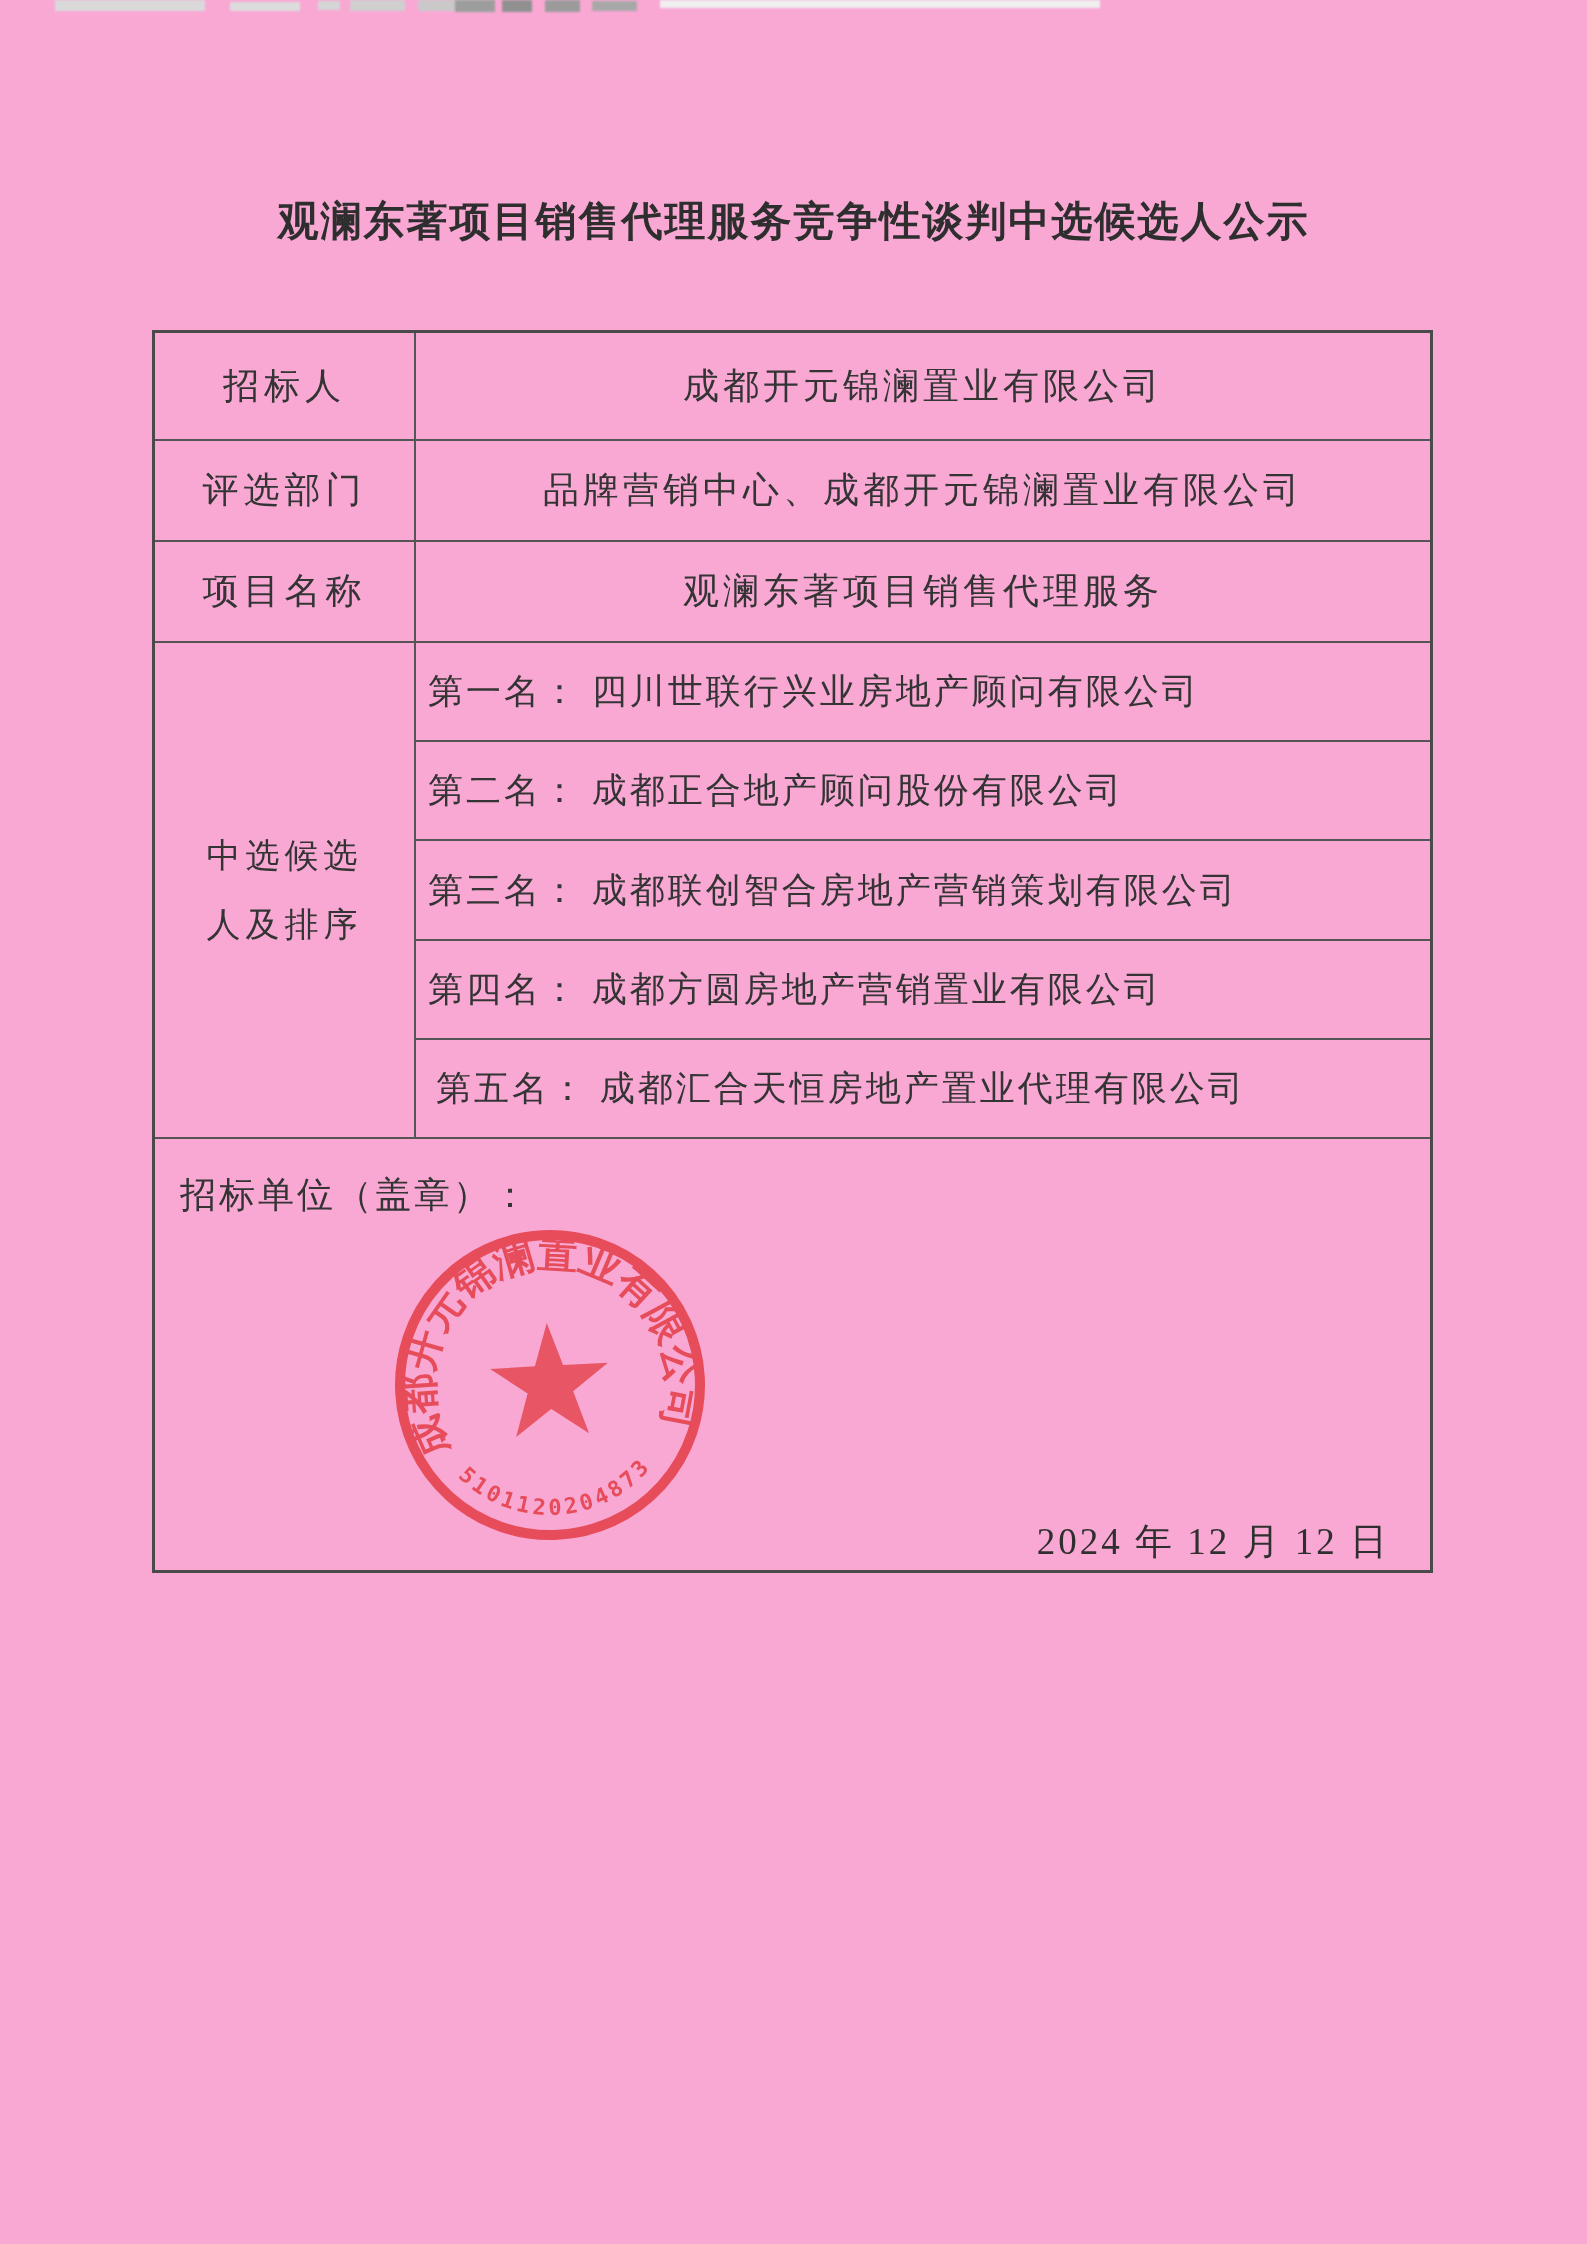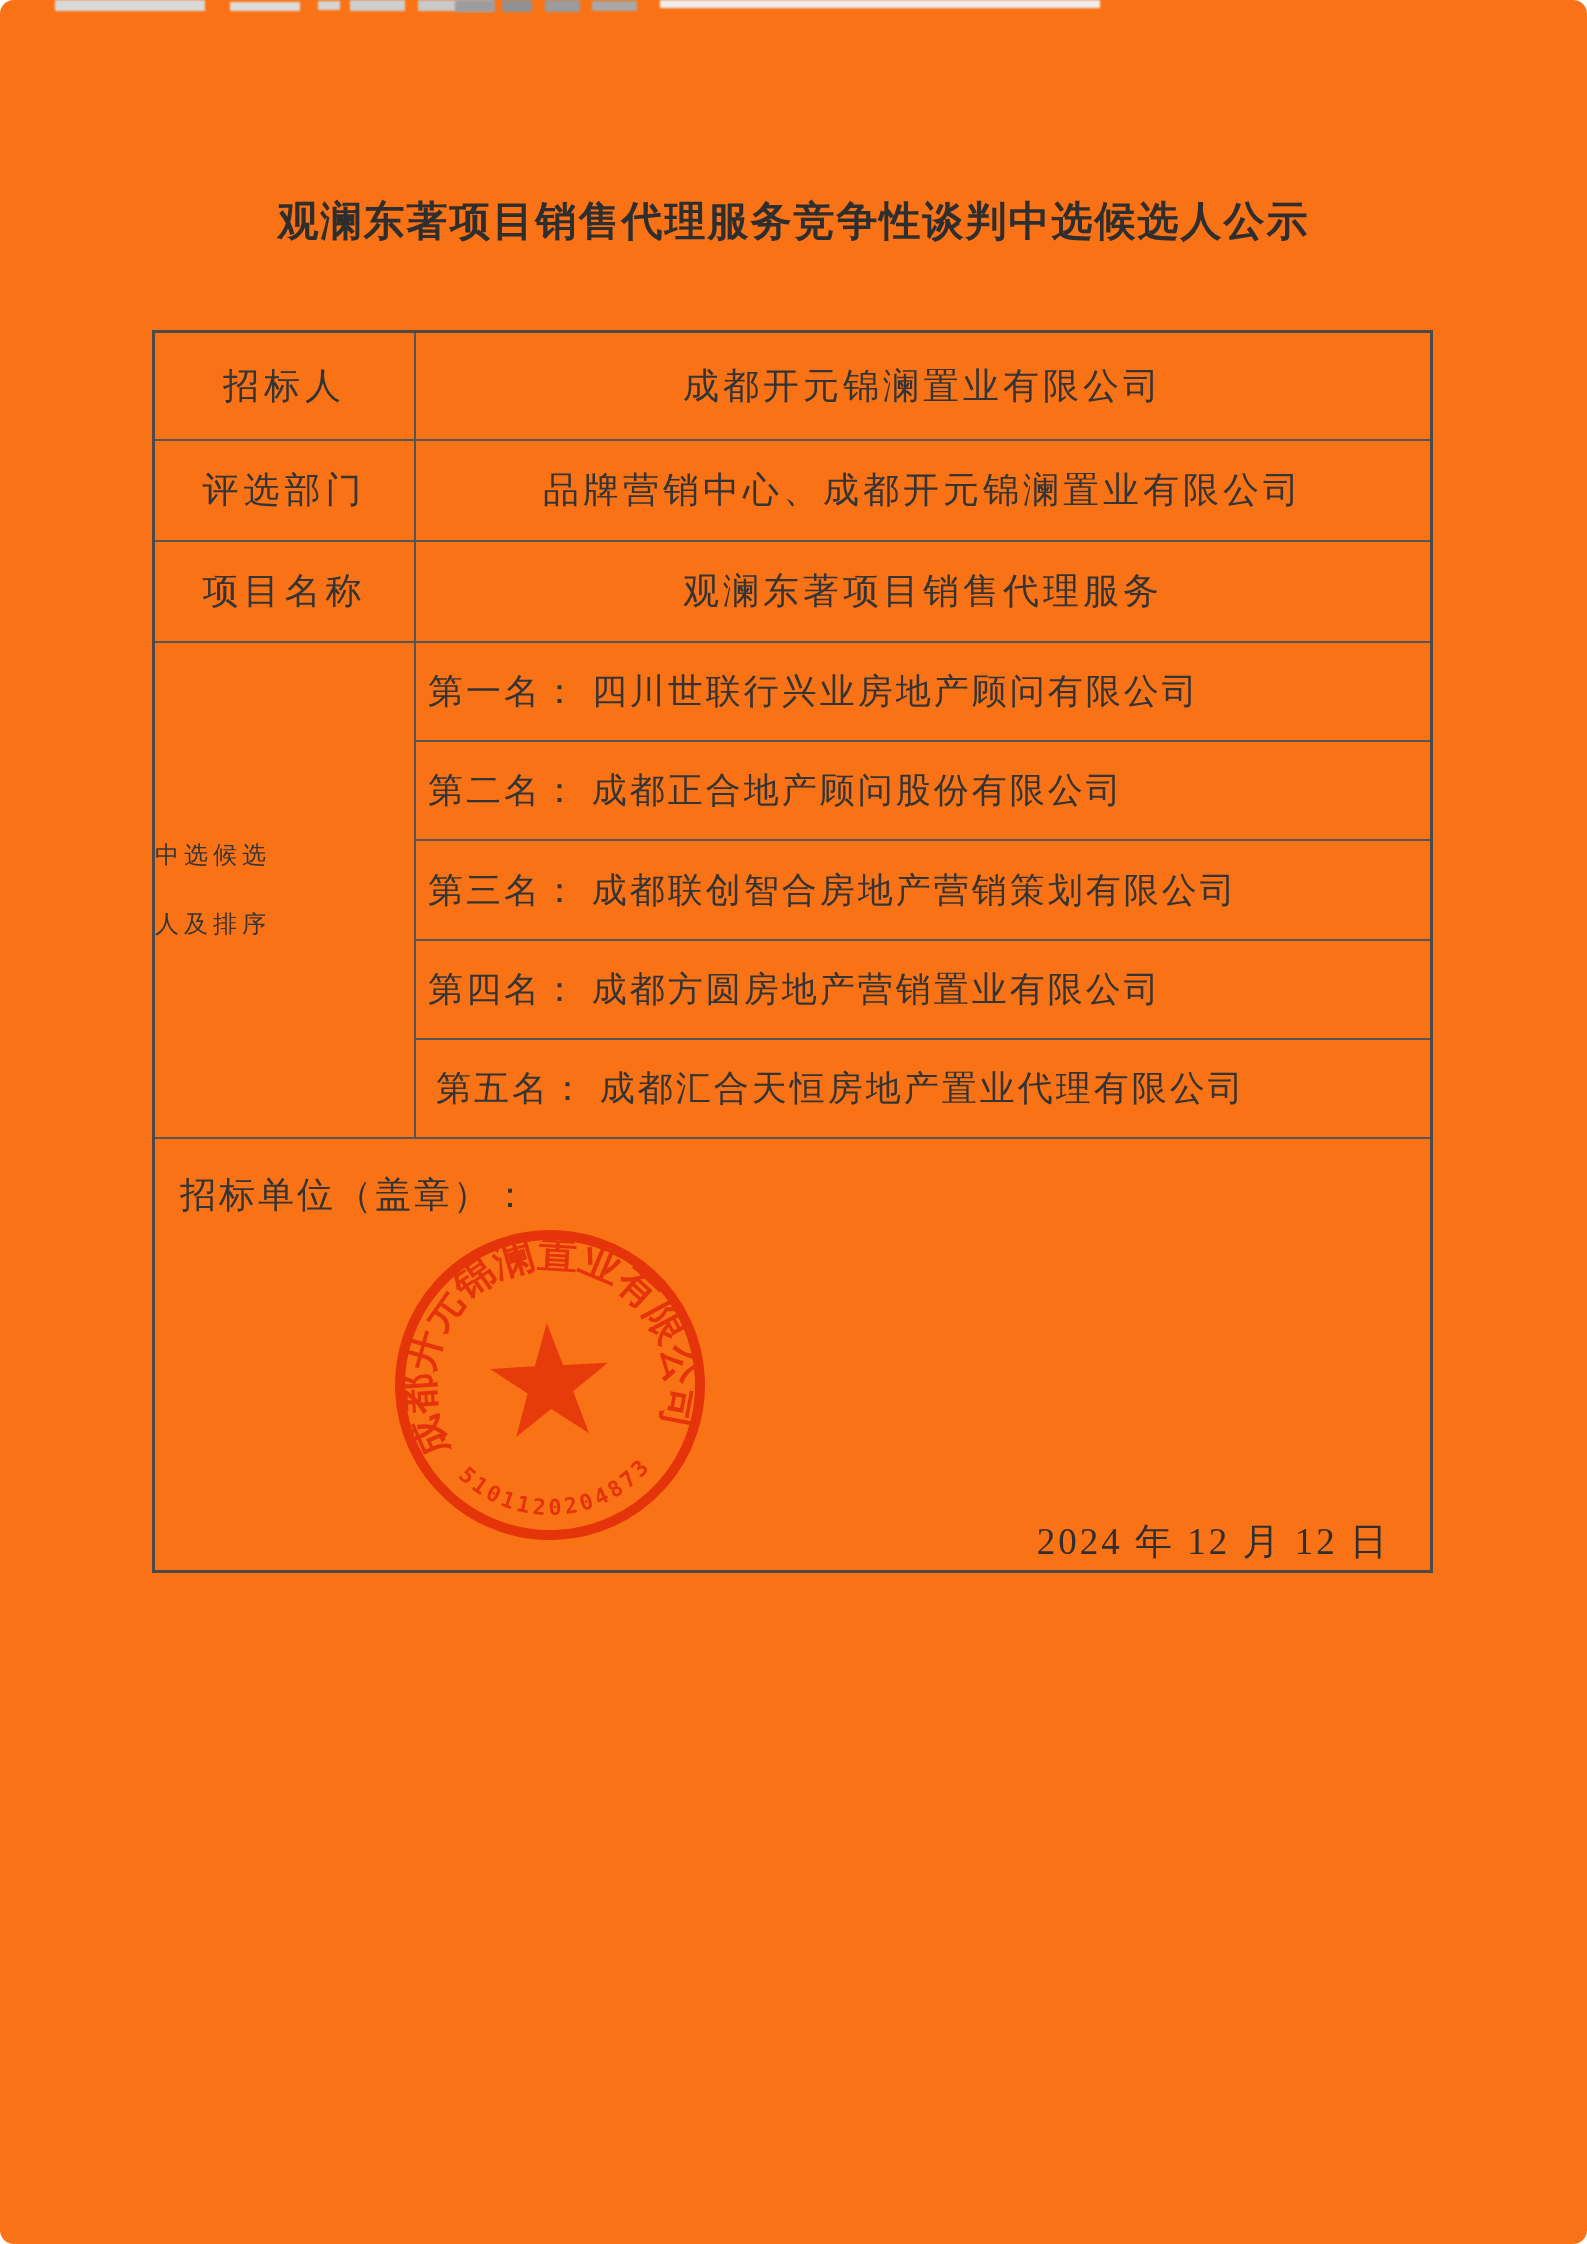--- a/index.html
+++ b/index.html
@@ -1,24 +1,23 @@
 <!DOCTYPE html>
 <html><head>
 <meta charset="utf-8">
 <style>
   * { margin:0; padding:0; box-sizing:border-box; }
   html,body { background:#ffffff; }
   .page {
     position:relative;
     width:1587px; height:2244px;
-    background:#f97316;
+    background:#f9a8d4;
     font-family:"Liberation Serif","DejaVu Serif",serif;
     color:#343434;
     overflow:hidden;
-    border-radius:14px;
   }
   
   .scan-marks i { position:absolute; display:block; filter:blur(1px); }
 
   .doc-title {
     position:absolute; left:0; top:194px; width:100%;
     text-align:center;
     font-size:41px; font-weight:bold; letter-spacing:2px;
     color:#2e2e2e;
   }
@@ -43,22 +42,22 @@
     display:flex; align-items:center; justify-content:center;
     font-size:36px; letter-spacing:4px;
   }
   .r1 { height:108px; }
   .r2 { height:101px; }
   .r3 { height:101px; }
   .cand-block { height:496px; }
   .cand-label {
     width:261px; flex:0 0 261px;
     border-right:2px solid #555;
-    display:flex; flex-direction:column; justify-content:center;
-    font-size:24px; letter-spacing:5px; line-height:69px;
+    display:flex; flex-direction:column; align-items:center; justify-content:center;
+    font-size:34px; letter-spacing:5px; line-height:69px;
   }
   .cand-col { flex:1; display:flex; flex-direction:column; }
   .cand-row {
     flex:1; display:flex; align-items:center;
     padding-left:20px;
     font-size:35px; letter-spacing:3px;
   }
   .cand-row.bordered { border-bottom:2px solid #555;padding-left:12px; }
 
   .footer-cell { flex:1; position:relative; }

